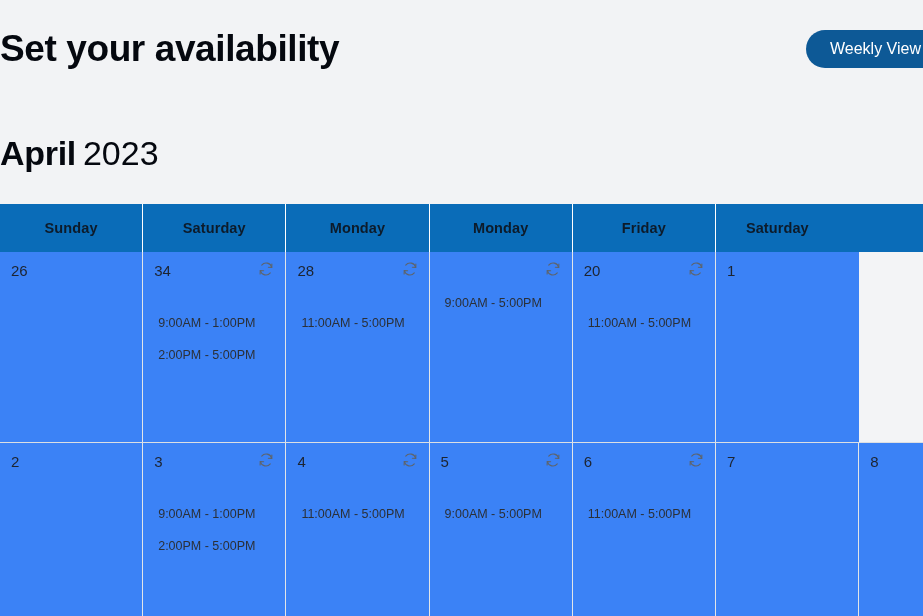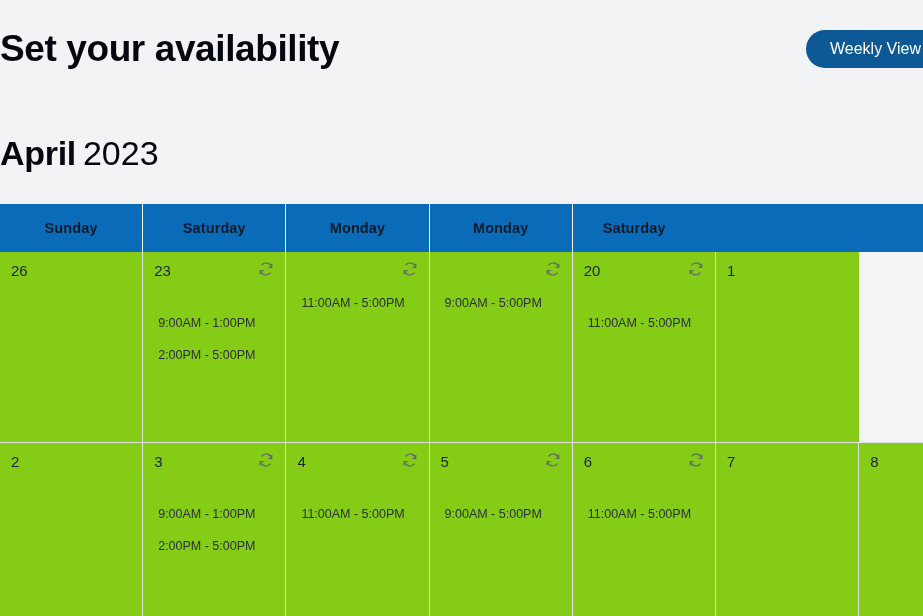--- a/index.html
+++ b/index.html
@@ -126,21 +126,21 @@
     height: 190px;
     border-bottom: 1px solid #dcdfe3;
     background: #f3f4f6;
   }
   .day-cell {
     position: relative;
     flex: 0 0 143.2px;
     width: 143.2px;
     box-sizing: border-box;
     border-right: 1px solid #e2e5e8;
-    background: #84cc16;
+    background: #3b82f6;
     padding: 9px 11px 0 11px;
   }
   .day-cell:last-child {
     border-right: none;
   }
 
   .day-number {
     display: block;
     font-size: 15px;
     line-height: 20px;
@@ -190,44 +190,46 @@
   <h2 class="month-heading">
     <span class="month-name">April</span><span class="month-year">2023</span>
   </h2>
 
   <div class="calendar">
     <div class="weekday-header">
         <div class="weekday-cell">Sunday</div>
         <div class="weekday-cell">Saturday</div>
         <div class="weekday-cell">Monday</div>
         <div class="weekday-cell">Monday</div>
+        <div class="weekday-cell">Friday</div>
         <div class="weekday-cell">Saturday</div>
       </div>
     <div id="week-rows">
         <div class="week-row">
           <div class="day-cell">
             <span class="day-number">26</span>
             <div class="slot-list"></div>
           </div>
           <div class="day-cell">
-            <span class="day-number">23</span>
+            <span class="day-number">34</span>
             <span class="recurring-icon">
               <svg viewBox="0 0 24 24" fill="none" stroke="currentColor" stroke-width="1.7" stroke-linecap="round" stroke-linejoin="round">
                 <path d="M20.5 9.5A8.5 8.5 0 0 0 5.6 6.2"></path>
                 <path d="M3.5 14.5A8.5 8.5 0 0 0 18.4 17.8"></path>
                 <polyline points="20.8 4.6 20.6 9.7 15.6 9.3"></polyline>
                 <polyline points="3.2 19.4 3.4 14.3 8.4 14.7"></polyline>
               </svg>
             </span>
             <div class="slot-list">
               <div class="time-slot">9:00AM - 1:00PM</div>
               <div class="time-slot">2:00PM - 5:00PM</div>
             </div>
           </div>
           <div class="day-cell">
+            <span class="day-number">28</span>
             <span class="recurring-icon">
               <svg viewBox="0 0 24 24" fill="none" stroke="currentColor" stroke-width="1.7" stroke-linecap="round" stroke-linejoin="round">
                 <path d="M20.5 9.5A8.5 8.5 0 0 0 5.6 6.2"></path>
                 <path d="M3.5 14.5A8.5 8.5 0 0 0 18.4 17.8"></path>
                 <polyline points="20.8 4.6 20.6 9.7 15.6 9.3"></polyline>
                 <polyline points="3.2 19.4 3.4 14.3 8.4 14.7"></polyline>
               </svg>
             </span>
             <div class="slot-list">
               <div class="time-slot">11:00AM - 5:00PM</div>

